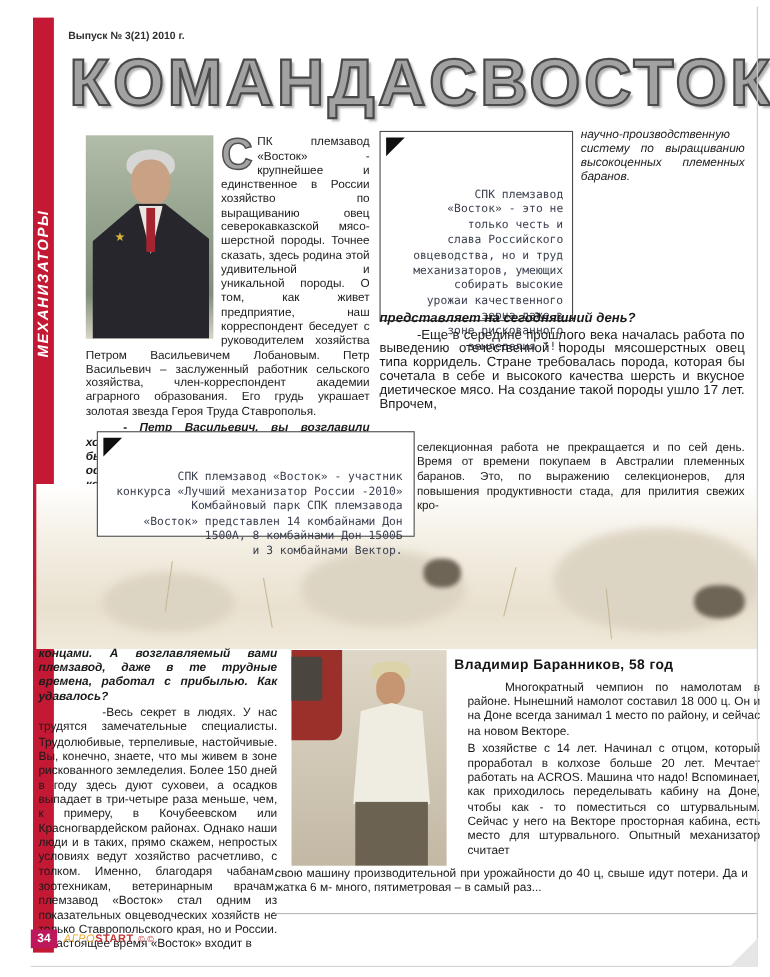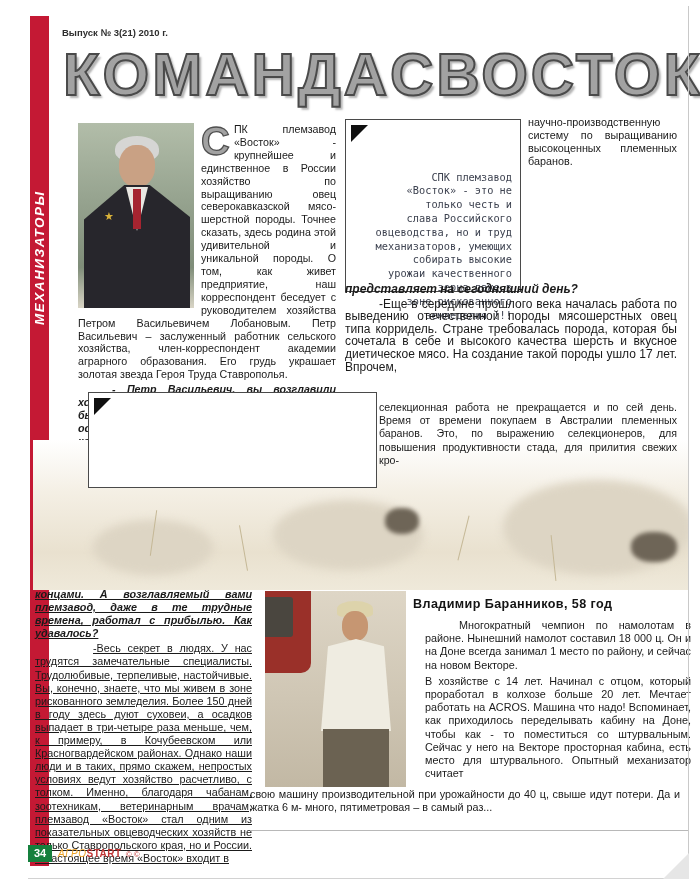--- a/index.html
+++ b/index.html
@@ -49,54 +49,54 @@
         font-family:"DejaVu Sans Mono",monospace;color:#3d4250;
         text-align:right;white-space:pre-line;}
   .qbox1{left:345px;top:119px;width:176px;height:173px;padding:23px 8px 6px 10px;
          font-size:10.3px;line-height:13.8px;box-sizing:border-box;}
   .qbox2{left:88px;top:392px;width:289px;height:96px;padding:7px 10px 6px 10px;
          font-size:10.3px;line-height:13.5px;box-sizing:border-box;z-index:3;}
   .tri{position:absolute;left:5px;top:5px;width:0;height:0;
        border-top:17px solid #101010;border-right:17px solid transparent;}
   
   .colR{position:absolute;left:528px;top:116px;width:149px;}
-  .colR .p,.colR .q{font-size:10.8px;line-height:12.9px;}
+  .colR .p,.colR .q{font-size:10.8px;line-height:12.9px;font-style:italic;}
   .colM{position:absolute;left:345px;top:283px;width:332px;}
   .colM .p,.colM .q{font-size:12px;line-height:12.6px;}
   .colM2{position:absolute;left:379px;top:401px;width:298px;z-index:2;}
   .colM2 .p{font-size:10.6px;line-height:13.2px;}
   
   .sheep{position:absolute;left:33px;top:440px;width:655px;height:150px;z-index:0;
          background:linear-gradient(180deg,#ffffff 0%,#f4efe4 35%,#e9e1cf 75%,#efe9da 100%);overflow:hidden;}
   .sh-body{position:absolute;border-radius:50%;background:#ddd5c4;filter:blur(4px);}
   .sh-head{position:absolute;border-radius:45%;background:#6e6557;filter:blur(2px);}
   .grass{position:absolute;width:1px;height:46px;background:#c4b795;filter:blur(0.4px);}
   
   .colBL{position:absolute;left:35px;top:588px;width:217px;}
-  .colBL .p,.colBL .q{font-size:10.8px;line-height:13.1px;text-decoration:underline;}
+  .colBL .p,.colBL .q{font-size:10.8px;line-height:13.1px;}
   
   .photo2{position:absolute;left:265px;top:591px;width:141px;height:196px;overflow:hidden;
           background:linear-gradient(180deg,#ded6c6 0%,#cfc6b4 55%,#c2b8a4 100%);}
   .ph2-combine{position:absolute;left:-6px;top:-4px;width:52px;height:86px;background:#9a3029;border-radius:0 0 10px 0;}
   .ph2-window{position:absolute;left:4px;top:10px;width:30px;height:40px;background:#4a463f;border-radius:3px;}
   .ph2-cap{position:absolute;left:72px;top:10px;width:36px;height:16px;border-radius:50% 50% 20% 20%;background:#ddd3ab;}
   .ph2-face{position:absolute;left:77px;top:20px;width:26px;height:30px;border-radius:46%;background:#c69672;}
   .ph2-shirt{position:absolute;left:56px;top:48px;width:70px;height:92px;background:#efece1;
              clip-path:polygon(10% 8%,50% 0,90% 8%,100% 100%,0 100%);}
   .ph2-pants{position:absolute;left:58px;top:138px;width:66px;height:58px;background:#6b6252;}
   
   .profile-head{position:absolute;left:413px;top:597px;width:268px;
                 font-size:12.6px;font-weight:bold;letter-spacing:0.4px;color:#141414;}
   .colBR{position:absolute;left:413px;top:619px;width:266px;margin-left:12px;}
   .colBR .p{font-size:10.8px;line-height:13.2px;margin-bottom:3px;}
   .colWide{position:absolute;left:250px;top:788px;width:430px;}
   .colWide .p{font-size:10.8px;line-height:13.2px;}
   .divider{position:absolute;left:250px;top:830px;width:438px;height:1px;background:#b8b8b8;}
   
-  .pagebadge{position:absolute;left:28px;top:845px;width:24px;height:17px;background:#15803d;
+  .pagebadge{position:absolute;left:28px;top:845px;width:24px;height:17px;background:#be185d;
              color:#fff;font-weight:bold;font-size:11px;text-align:center;line-height:17px;}
   .logo{position:absolute;left:58px;top:848px;font-size:10px;line-height:12px;}
   .logo .agro{font-weight:normal;font-style:italic;color:#eda428;letter-spacing:0.5px;}
   .logo .start{font-weight:bold;color:#c23535;letter-spacing:0.5px;margin-top:48px;}
   .logo .marks{font-size:8px;color:#c23535;margin-left:4px;}
 </style>
 </head>
 <body>
 
 <div class="page">
@@ -144,20 +144,26 @@
     <p class="p">научно-производственную систему по выращиванию высокоценных племенных баранов.</p>
   </div>
 
   <div class="colM">
     <p class="q">представляет на сегодняшний день?</p>
     <p class="p ind">-Еще в середине прошлого века началась работа по выведению отечественной породы мясошерстных овец типа корридель. Стране требовалась порода, которая бы сочетала в себе и высокого качества шерсть и вкусное диетическое мясо. На создание такой породы ушло 17 лет. Впрочем,</p>
   </div>
 
   <div class="qbox qbox2">
     <div class="tri"></div>
+    <span>СПК племзавод «Восток» - участник
+конкурса «Лучший механизатор России -2010»
+Комбайновый парк СПК племзавода
+«Восток» представлен 14 комбайнами Дон
+1500А, 8 комбайнами Дон 1500Б
+и 3 комбайнами Вектор.</span>
   </div>
 
   <div class="colM2">
     <p class="p">селекционная работа не прекращается и по сей день. Время от времени покупаем в Австралии племенных баранов. Это, по выражению селекционеров, для повышения продуктивности стада, для прилития свежих кро-</p>
   </div>
 
   <div class="sheep">
     <div class="sh-body" style="left:240px;top:60px;width:150px;height:70px;"></div>
     <div class="sh-body" style="left:470px;top:40px;width:190px;height:95px;"></div>
     <div class="sh-body" style="left:60px;top:80px;width:120px;height:55px;"></div>

